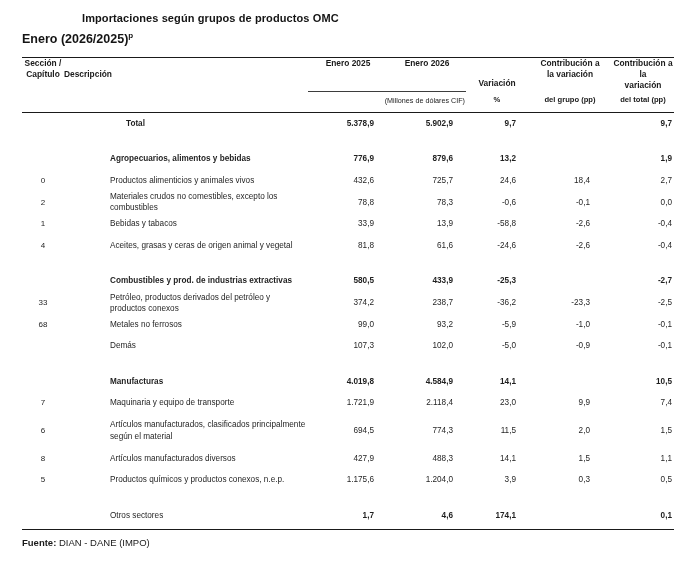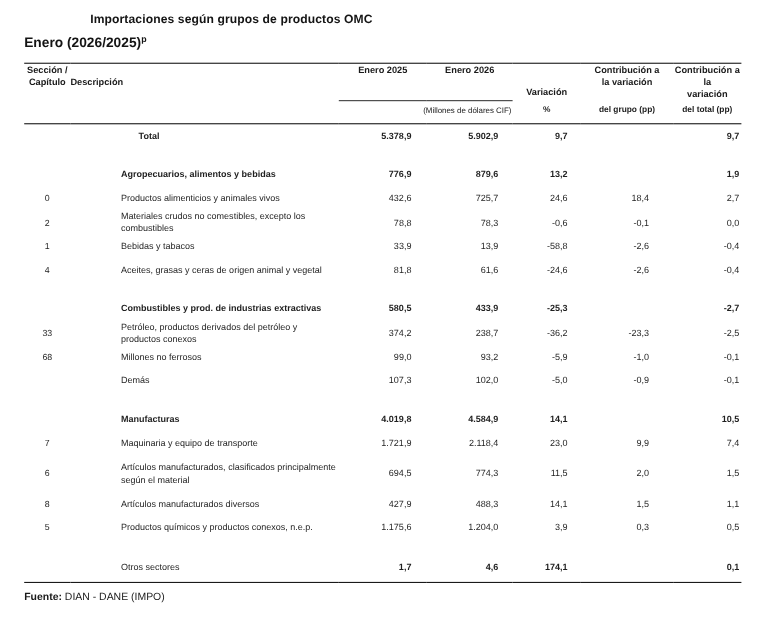--- a/index.html
+++ b/index.html
@@ -313,21 +313,21 @@
             <td class="secc">33</td>
             <td class="desc">Petróleo, productos derivados del petróleo y productos conexos</td>
             <td class="num n-2025">374,2</td>
             <td class="num n-2026">238,7</td>
             <td class="num n-var">-36,2</td>
             <td class="num n-cgrp">-23,3</td>
             <td class="num n-ctot">-2,5</td>
           </tr>
           <tr class="">
             <td class="secc">68</td>
-            <td class="desc">Millones no ferrosos</td>
+            <td class="desc">Metales no ferrosos</td>
             <td class="num n-2025">99,0</td>
             <td class="num n-2026">93,2</td>
             <td class="num n-var">-5,9</td>
             <td class="num n-cgrp">-1,0</td>
             <td class="num n-ctot">-0,1</td>
           </tr>
           <tr class="">
             <td class="secc"></td>
             <td class="desc">Demás</td>
             <td class="num n-2025">107,3</td>

